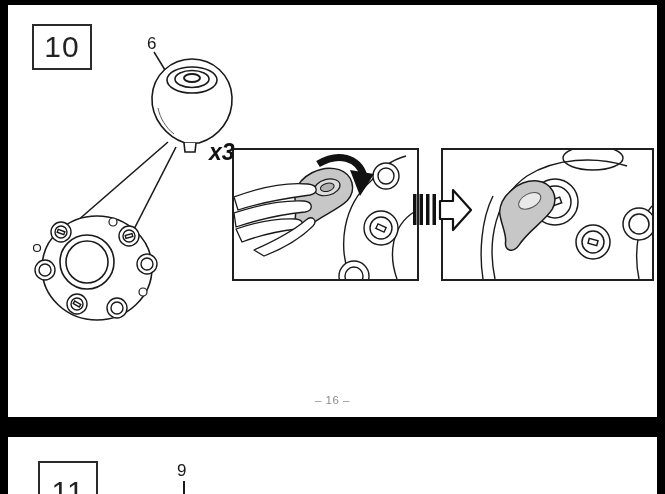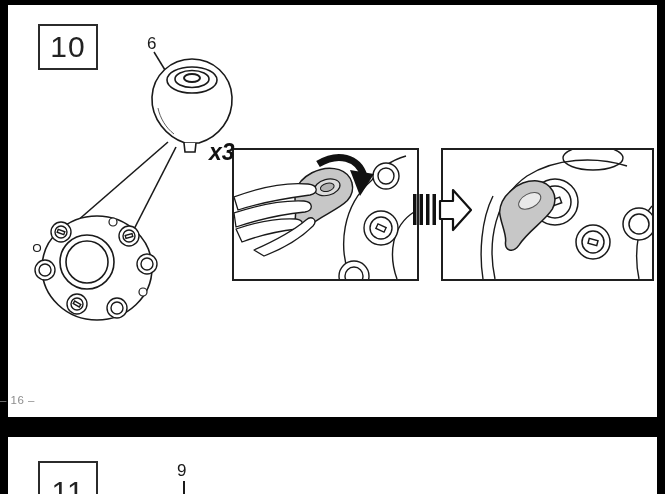--- a/index.html
+++ b/index.html
@@ -12,21 +12,21 @@
   }
   .page{position:absolute;background:#fff;}
   #page-top{left:8px;top:5px;width:649px;height:412px;}
   #page-bottom{left:8px;top:437px;width:649px;height:57px;}
 
   .step-box{
     position:absolute;border:2px solid #2b2b2b;background:#fff;
     display:flex;align-items:center;justify-content:center;
     font-size:30px;color:#222;letter-spacing:1px;z-index:3;
   }
-  #step-box-10{left:38px;top:24px;width:56px;height:42px;}
+  #step-box-10{left:32px;top:24px;width:56px;height:42px;}
   #step-box-11{left:38px;top:461px;width:56px;height:46px;align-items:flex-start;padding-top:12px;}
 
   .part-label{position:absolute;font-size:17px;color:#1a1a1a;z-index:3;}
   #part-label-6{left:147px;top:34px;}
   #part-label-9{left:177px;top:461px;}
 
   .leader-line{position:absolute;background:#1a1a1a;z-index:3;}
   #leader-9{left:183px;top:481px;width:2px;height:13px;}
 
   #multiplier{position:absolute;left:209px;top:139px;font-size:23px;font-weight:700;color:#111;z-index:3;font-style:italic;}
@@ -38,21 +38,21 @@
 
   .art{position:absolute;z-index:2;}
   #knob-art{left:146px;top:56px;width:92px;height:100px;}
   #label6-line{left:150px;top:50px;width:20px;height:22px;}
   #pointer-art{left:48px;top:133px;width:140px;height:118px;}
   #hub-art{left:25px;top:210px;width:140px;height:114px;}
   #transfer-art{left:412px;top:184px;width:62px;height:52px;z-index:5;}
 
   #page-number{
     position:absolute;left:0;top:394px;width:665px;
-    text-align:left;color:#8d8d8d;font-size:11.5px;letter-spacing:.5px;z-index:3;
+    text-align:center;color:#8d8d8d;font-size:11.5px;letter-spacing:.5px;z-index:3;
   }
 </style>
 </head>
 <body>
 
 <div class="page" id="page-top"></div>
 
 <div class="page" id="page-bottom"></div>
 
 <div class="step-box" id="step-box-10">

